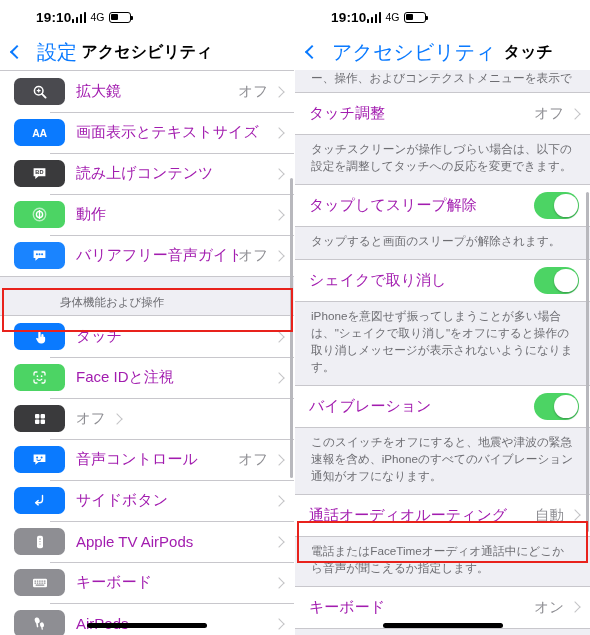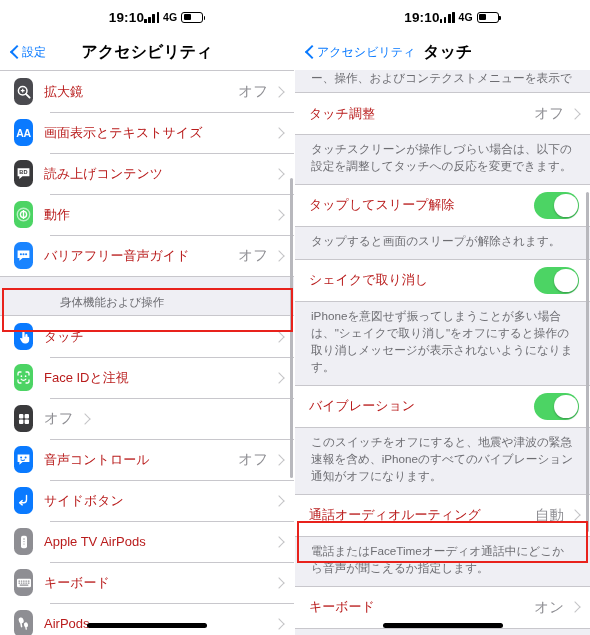--- a/index.html
+++ b/index.html
@@ -15,55 +15,55 @@
     position: relative;
     background: #ffffff;
     overflow: hidden;
   }
   .phone.left { border-right: 1px solid #ffffff; }
 
   
   .statusbar {
     height: 34px;
     display: flex; align-items: center;
-    justify-content: center;
+    justify-content: flex-start;
     padding: 0 18px 0 36px;
     background: #ffffff;
   }
   .status-time {
     font-size: 13.5px; font-weight: bold; color: #000;
     letter-spacing: .2px;
   }
   .status-right { display: flex; align-items: center; gap: 4px; }
   .bars { display: flex; align-items: flex-end; gap: 1.5px; height: 11px; }
   .bars i { width: 2.6px; background: #000; border-radius: .5px; display:block; }
   .bars i:nth-child(1){ height: 4px; }
   .bars i:nth-child(2){ height: 6px; }
   .bars i:nth-child(3){ height: 8.5px; }
   .bars i:nth-child(4){ height: 11px; }
-  .net { font-size: 10.5px; font-weight: 700; color:#000; letter-spacing:.1px; }
+  .net { font-size: 10.5px; font-weight: 400; color:#000; letter-spacing:.1px; }
   .batt {
     width: 22px; height: 11px; border: 1.2px solid #000;
     border-radius: 3px; position: relative; padding: 1.2px;
   }
   .batt::after {
     content:""; position:absolute; right:-3px; top:3.2px;
     width:1.8px; height:4px; background:#000; border-radius:0 1px 1px 0;
   }
   .batt > span { display:block; height:100%; width:40%; background:#000; border-radius:1px; }
 
   
   .navbar {
     height: 36px; position: relative;
     display: flex; align-items: center;
     background: #ffffff; padding: 0 10px;
   }
   .back {
-    display: flex; align-items: center; gap: 3px;
-    color: #0a7aff; font-size: 12px; cursor: pointer;
+    display: flex; align-items: center; gap: 18px;
+    color: #0a7aff; font-size: 20px; cursor: pointer;
     white-space: nowrap;
   }
   .chev-back {
     width: 9px; height: 16px; flex: none;
     display: inline-block; position: relative;
   }
   .chev-back::before {
     content:""; position:absolute; left:2px; top:3px;
     width:8px; height:8px;
     border-left: 2.1px solid #0a7aff; border-bottom: 2.1px solid #0a7aff;
@@ -90,28 +90,28 @@
   .row {
     display: flex; align-items: center;
     height: 41px; padding-left: 14px; padding-right: 11px;
     background: #fff; position: relative; cursor: pointer;
   }
   .row + .row::before {
     content:""; position:absolute; top:0; left: 50px; right:0;
     height: .5px; background: #c8c7cc;
   }
   .icon {
-    width: 19px; height: 27px; border-radius: 6.5px;
+    width: 51px; height: 27px; border-radius: 6.5px;
     flex: none; margin-right: 11px;
     display: flex; align-items: center; justify-content: center;
     color: #fff; position: relative; overflow: hidden;
   }
   .icon svg { display: block; }
   .row-label {
-    font-size: 13px; color: #b91c1c; flex: 1;
+    font-size: 15px; color: #a21caf; flex: 1;
     white-space: nowrap; overflow: hidden; text-overflow: clip;
   }
   .row-value {
     font-size: 14.5px; color: #8e8e93; margin-right: 7px;
     white-space: nowrap;
   }
   .chev {
     width: 8px; height: 13px; flex: none; position: relative;
   }
   .chev::before {

